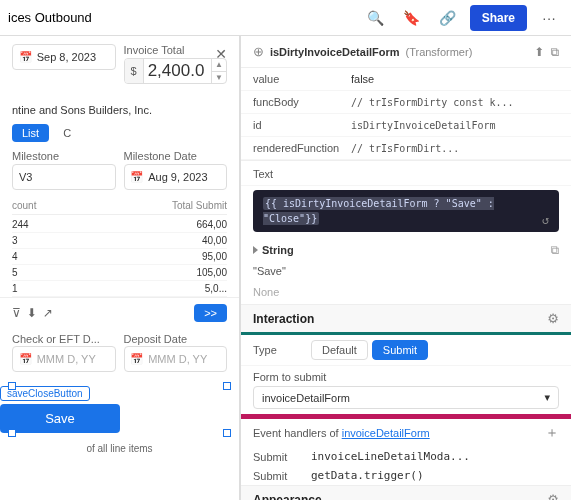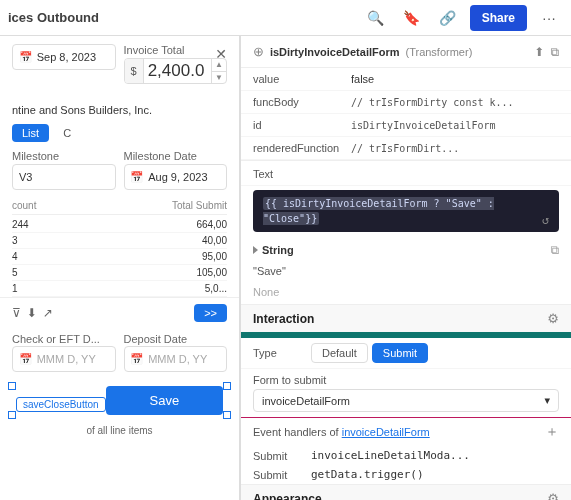--- a/index.html
+++ b/index.html
@@ -17,22 +17,22 @@
       display: flex;
       align-items: center;
       background: #fff;
       border-bottom: 1px solid #ddd;
       height: 36px;
       padding: 0 8px;
       gap: 4px;
     }
     .top-bar-title {
       font-size: 13px;
-      font-weight: 700;
-      color: #404040;
+      font-weight: 400;
+      color: #000000;
       flex: 1;
     }
     .top-bar-icons {
       display: flex;
       align-items: center;
       gap: 8px;
     }
     .icon-btn {
       width: 28px;
       height: 28px;
@@ -244,24 +244,24 @@
     .deposit-row {
       display: flex;
       gap: 8px;
       padding: 4px 12px;
     }
     .deposit-group { flex: 1; }
 
     
     .save-area {
       position: relative;
-      padding: 6px 16px;
-      display: flex;
-      flex-direction: row;
-      align-items: flex-end;
+      padding: 6px 0;
+      display: flex;
+      flex-direction: column;
+      align-items: flex-start;
     }
     .save-label-badge {
       background: #fff;
       border: 1px solid #1a73e8;
       border-radius: 3px;
       font-size: 10px;
       color: #1a73e8;
       padding: 1px 6px;
       margin-bottom: 3px;
       display: inline-block;
@@ -403,21 +403,21 @@
       font-size: 11px;
       color: #aaa;
     }
 
     .big-section-header {
       display: flex;
       align-items: center;
       padding: 6px 12px;
       background: #f8f8f8;
       border-top: 1px solid #eee;
-      border-bottom: 6px solid #0f766e;
+      border-bottom: 3px solid #0f766e;
     }
     .big-section-title {
       font-size: 12px;
       font-weight: 700;
       color: #222;
       flex: 1;
     }
     .big-section-icon {
       font-size: 13px;
       color: #888;
@@ -450,21 +450,21 @@
       color: #555;
     }
     .type-btn.active {
       background: #1a73e8;
       color: #fff;
       border-color: #1a73e8;
     }
 
     .form-select-row {
       padding: 5px 12px;
-      border-bottom: 1px solid #be185d;
+      border-bottom: 5px solid #be185d;
     }
     .form-select-label {
       font-size: 11px;
       color: #555;
       margin-bottom: 3px;
     }
     .form-select {
       width: 100%;
       border: 1px solid #ddd;
       border-radius: 4px;

